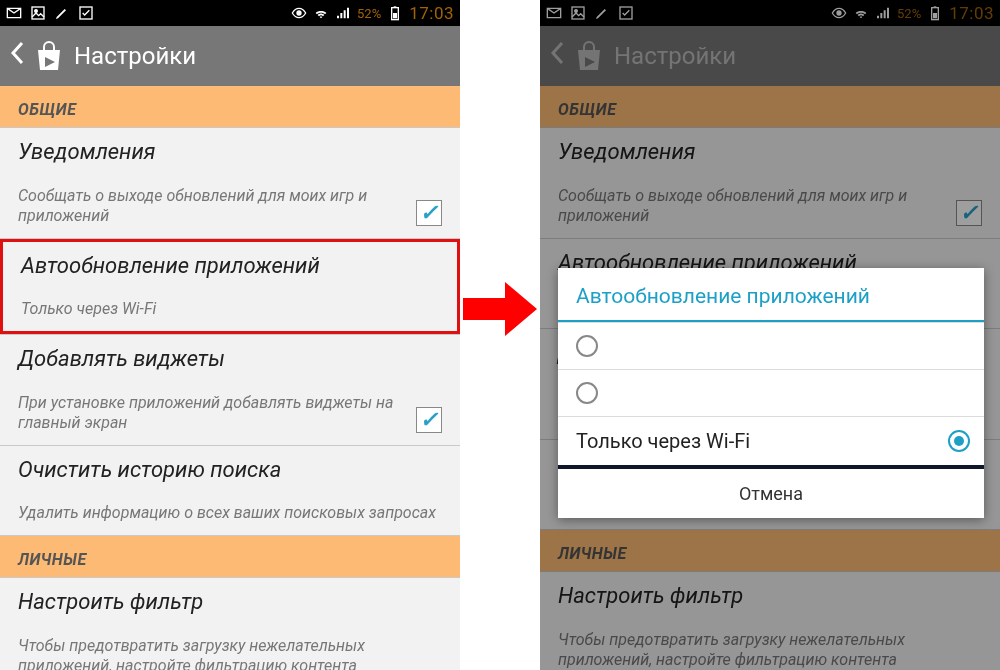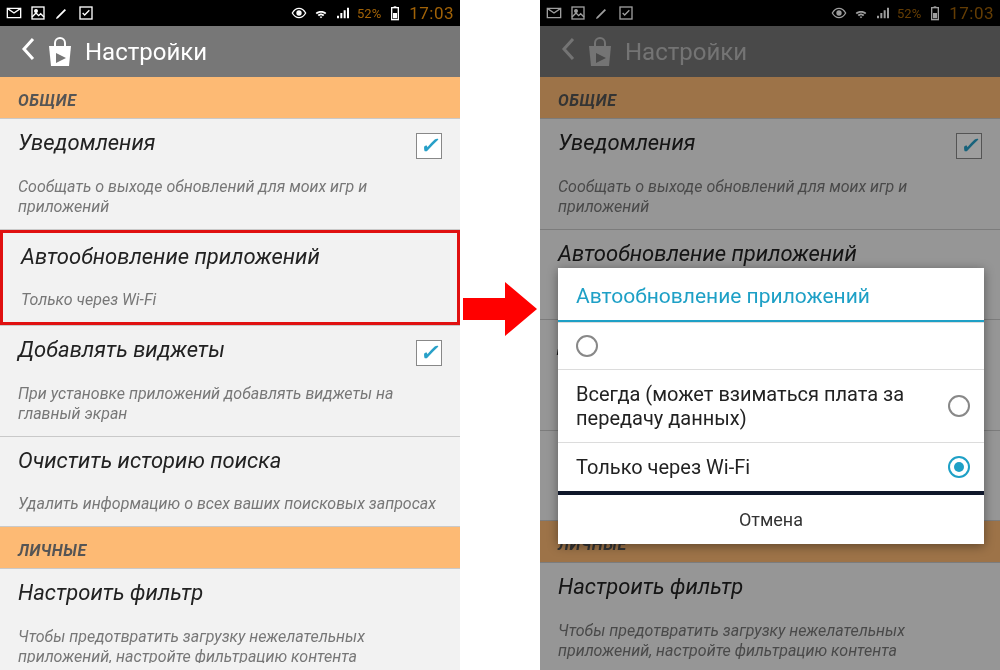--- a/index.html
+++ b/index.html
@@ -38,26 +38,26 @@
       padding: 0 6px;
       font-size: 14px;
       gap: 6px;
     }
     .status-left { display: flex; gap: 8px; align-items: center; }
     .status-right { margin-left: auto; display: flex; gap: 6px; align-items: center; font-size: 17px; }
     .status-icon { width: 16px; height: 16px; display: inline-flex; align-items: center; justify-content: center; }
     .time { font-size: 17px; letter-spacing: 0.5px; }
     
     .action-bar {
-      height: 51px;
+      height: 60px;
       background: #777;
       color: #fff;
       display: flex;
       align-items: center;
-      padding: 0 21px;
+      padding: 0 10px;
       font-size: 24px;
       gap: 10px;
     }
     .back-chevron { font-size: 24px; cursor: pointer; }
     .play-bag { width: 30px; height: 32px; }
     
     .content {
       background: #fdba74;
       height: calc(100% - 84px);
       overflow: hidden;
@@ -72,21 +72,21 @@
     }
     .divider {
       height: 1px;
       background: #c9c9c9;
       margin: 0 0;
     }
     .setting-row {
       background: #f2f2f2;
       padding: 10px 18px 12px 18px;
       display: flex;
-      align-items: flex-start;
+      align-items: flex-end;
       gap: 10px;
     }
     .setting-text { flex: 1; }
     .setting-title {
       font-size: 22px;
       color: #222;
       line-height: 1.25;
     }
     .setting-sub {
       font-size: 16px;
@@ -441,21 +441,20 @@
   <div class="dim"></div>
 
   <div class="dialog">
     <div class="dialog-title">Автообновление приложений</div>
     <div class="dialog-title-underline"></div>
 
     <div class="dialog-option">
       <div class="radio"></div>
     </div>
     <div class="dialog-option">
-      <div class="dialog-option-text">Всегда (может взиматься плата за передачу данных)</div>
       <div class="radio"></div>
     </div>
     <div class="dialog-option">
       <div class="dialog-option-text">Только через Wi-Fi</div>
       <div class="radio selected">
           <div class="radio-dot"></div>
         </div>
     </div>
 
     <div class="dialog-cancel">Отмена</div>

